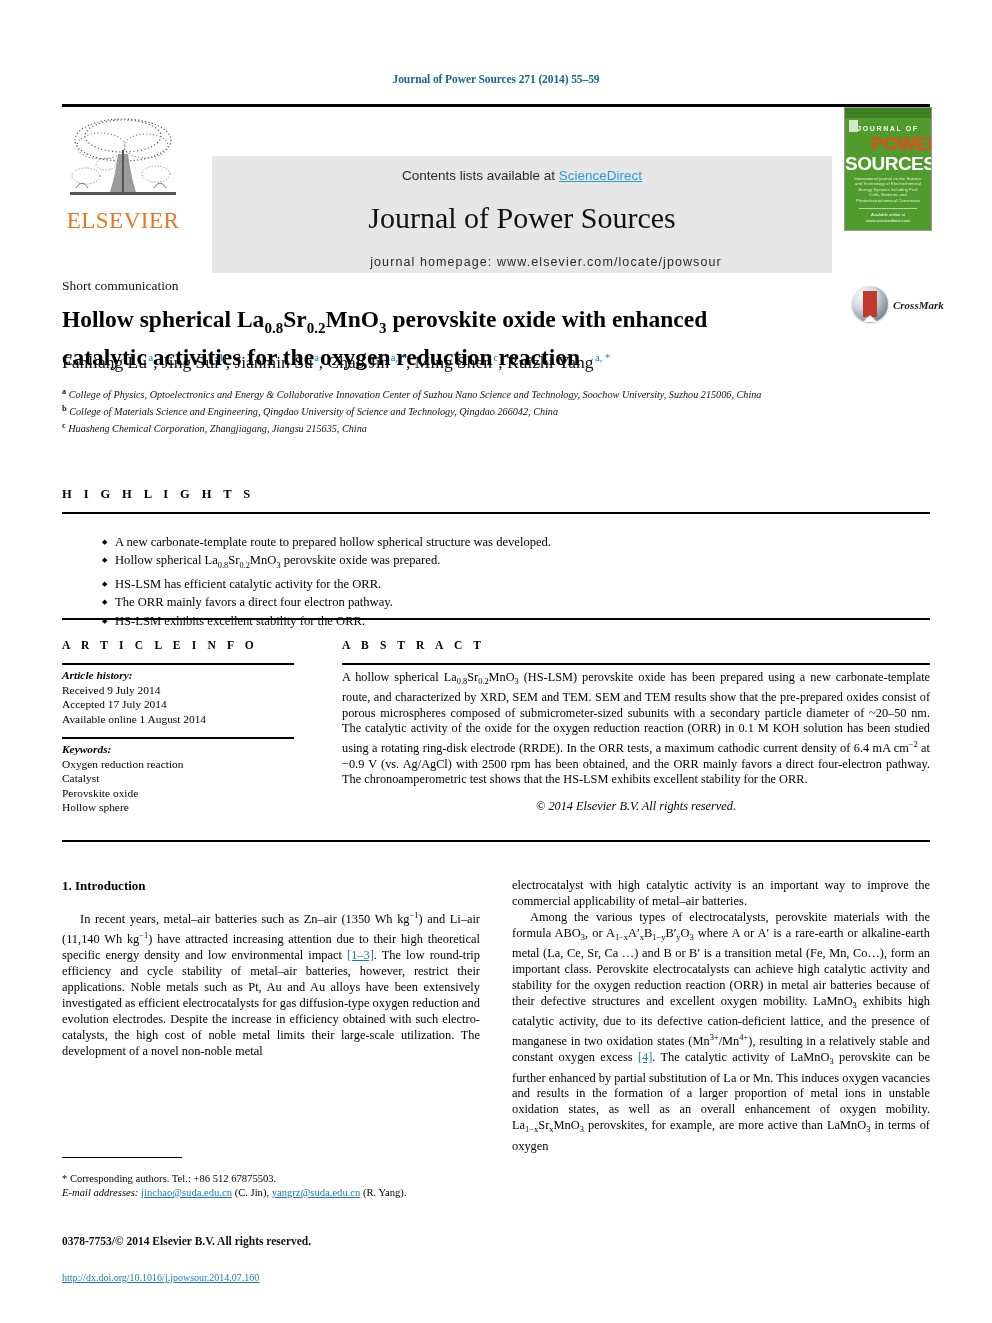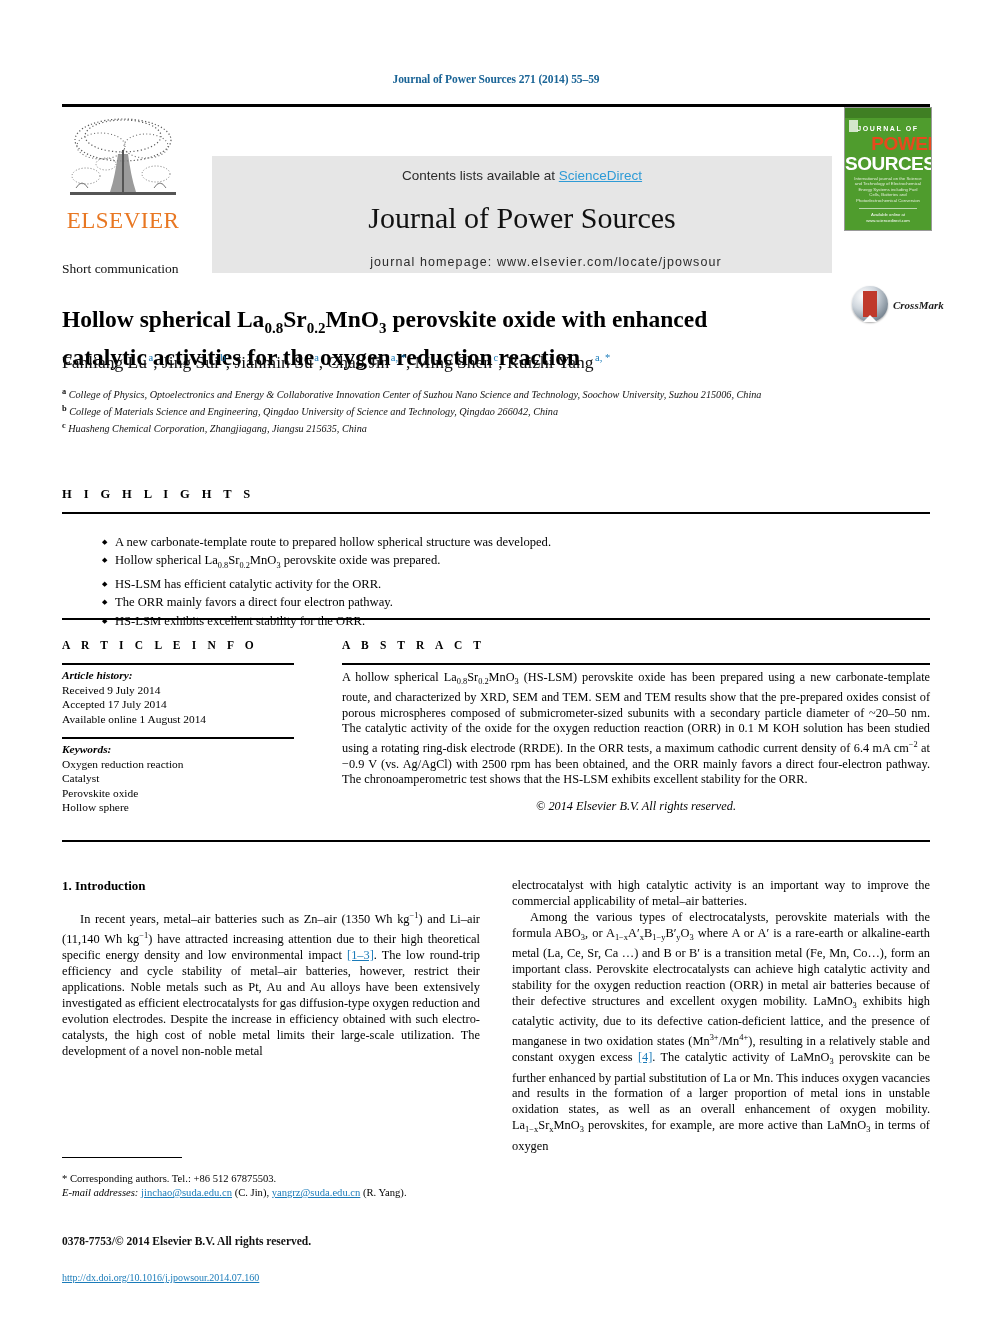--- a/index.html
+++ b/index.html
@@ -176,21 +176,21 @@
     font-size: 4.2px;
     line-height: 6px;
     color: #ffffff;
     border-top: 1px solid rgba(255,255,255,.6);
     padding-top: 3px;
   }
 
   
   .art-type {
     position: absolute;
-    left: 62px; top: 261px;
+    left: 62px; top: 278px;
     font-size: 13.5px;
     font-family: "Liberation Serif", serif;
     color: #111;
   }
   .title {
     position: absolute;
     left: 62px; top: 288px;
     width: 700px;
     font-size: 23.5px;
     line-height: 30px;

